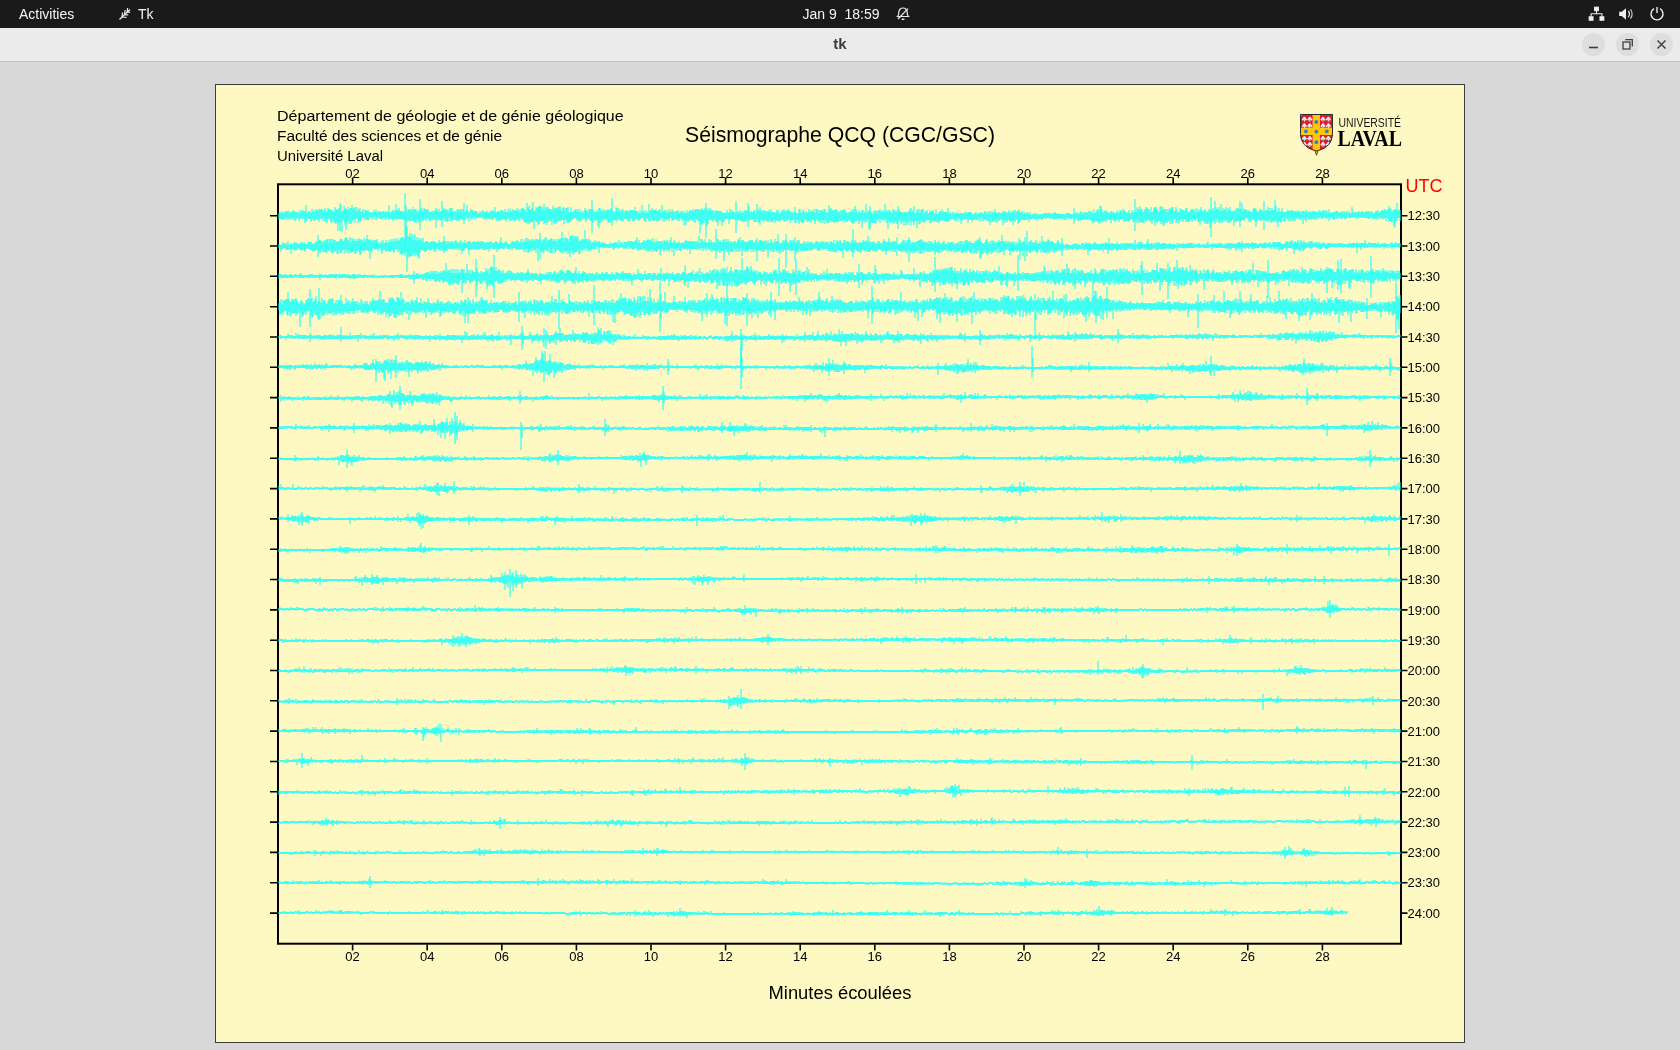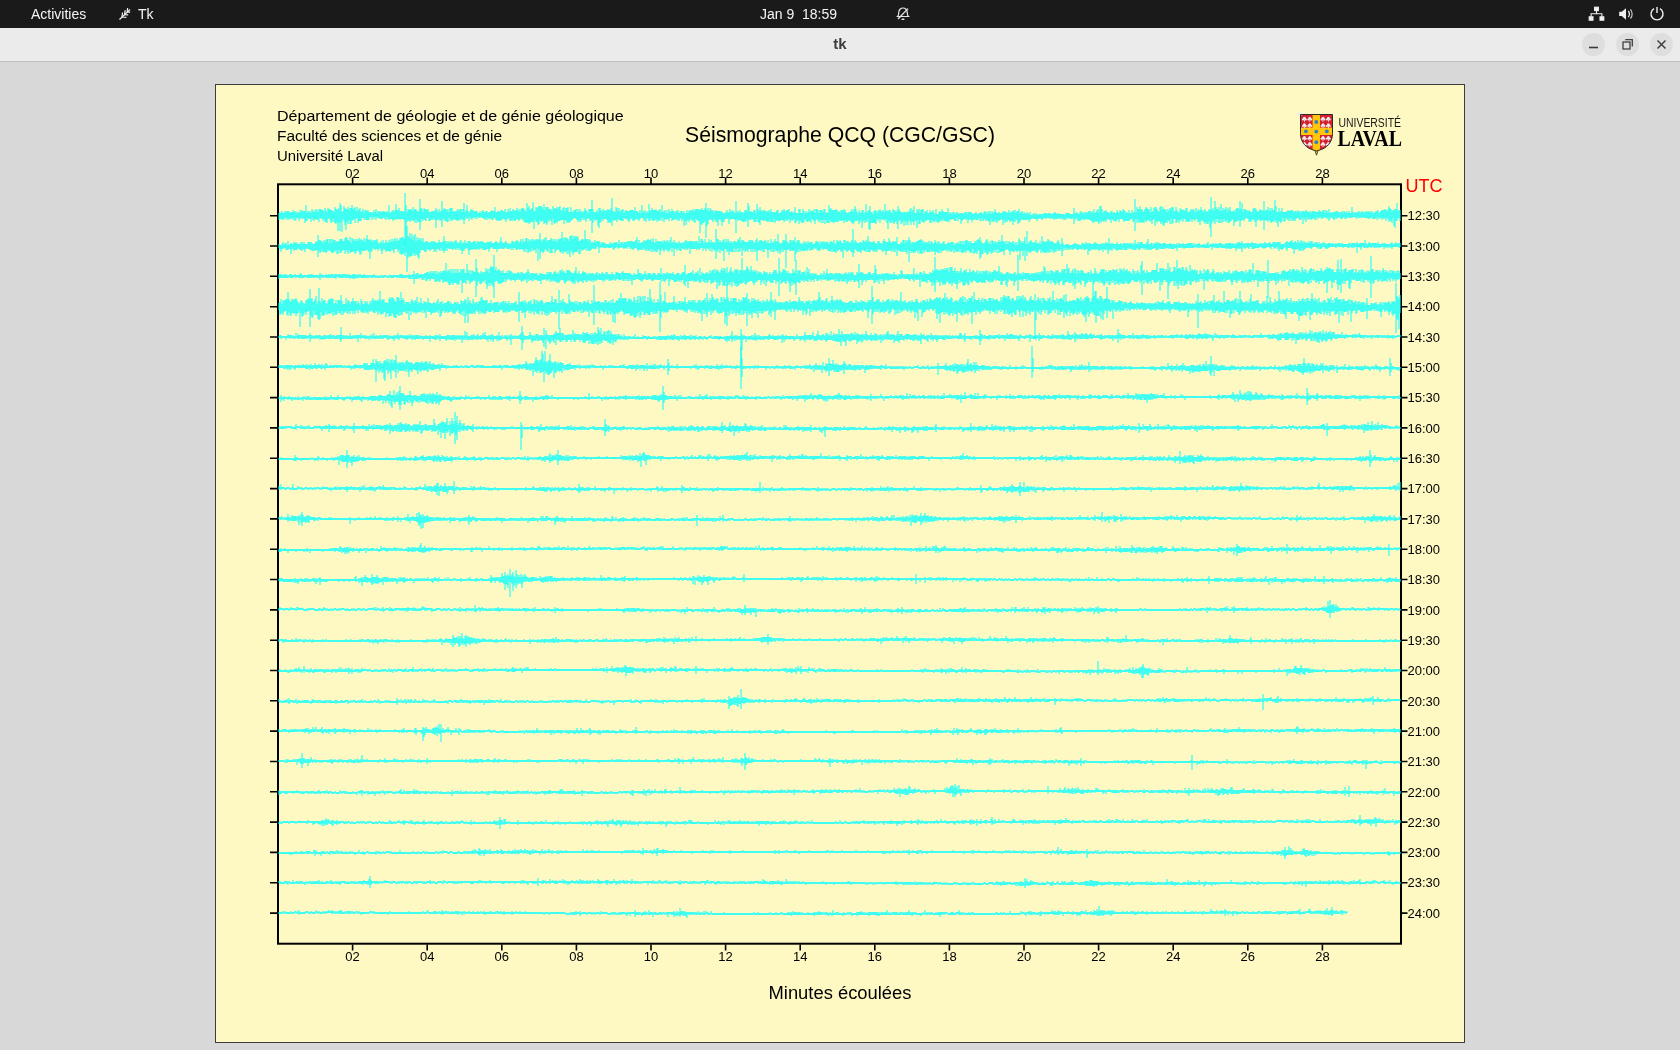--- a/index.html
+++ b/index.html
@@ -1,19 +1,19 @@
 <!DOCTYPE html>
 <html><head><meta charset="utf-8"><style>
 * { margin:0; padding:0; box-sizing:border-box; }
 html,body { width:1680px; height:1050px; overflow:hidden; background:#d8d8d8;
   font-family:"Liberation Sans",sans-serif; }
 #topbar { position:absolute; left:0; top:0; width:1680px; height:28px; background:#1a1a1a; color:#f5f5f5; }
-#topbar .act { position:absolute; left:19px; top:6px; font-size:14px;margin-left:12px; }
+#topbar .act { position:absolute; left:19px; top:6px; font-size:14px; }
 #topbar .tkl { position:absolute; left:138px; top:6px; font-size:14px; }
-#topbar .clock { position:absolute; left:760px; top:6px; width:162px; text-align:left; font-size:14px; }
+#topbar .clock { position:absolute; left:760px; top:6px; width:162px; text-align:center; font-size:14px; }
 #titlebar { position:absolute; left:0; top:28px; width:1680px; height:34px; background:#ebebeb; border-bottom:1px solid #bfbfbf; }
 #titlebar .t { position:absolute; left:0; top:7px; width:100%; text-align:center; font-weight:bold; font-size:15px; color:#3c3c3c; }
 .wbtn { position:absolute; top:33px; width:23px; height:23px; border-radius:50%; background:#dedede; }
 #panel { position:absolute; left:215px; top:84px; width:1250px; height:959px; background:#fef9c3; }
 </style></head>
 <body>
 <div id="topbar">
   <span class="act">Activities</span>
   <svg style="position:absolute;left:117px;top:5px" width="17" height="17" viewBox="0 0 17 17" fill="none" stroke="#f2f2f2" stroke-width="1.2">
     <path d="M2.5 14.5L13 4.5"></path>

